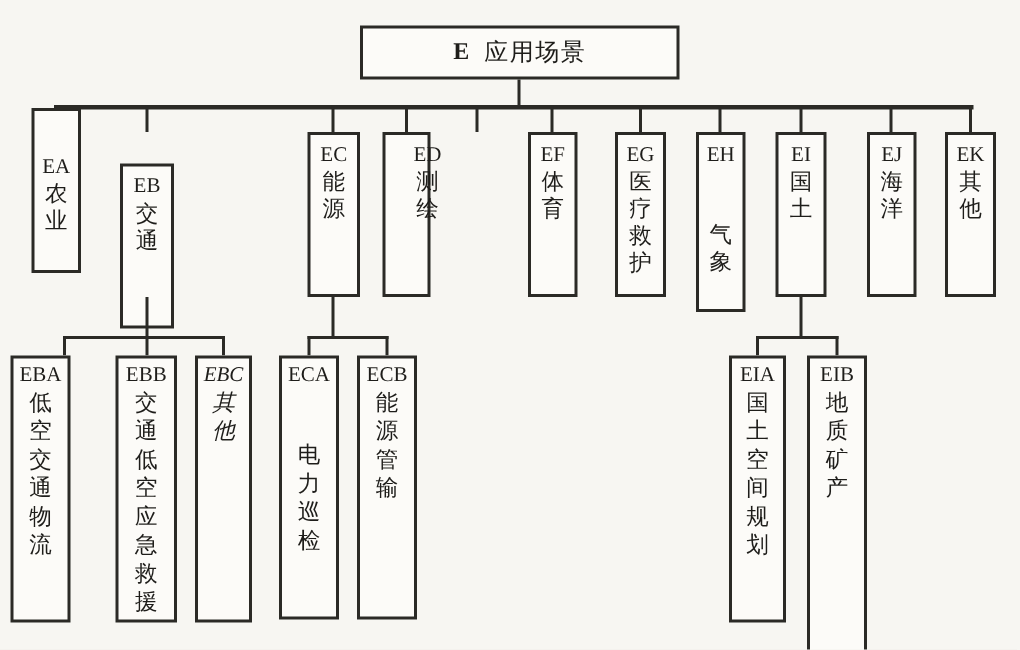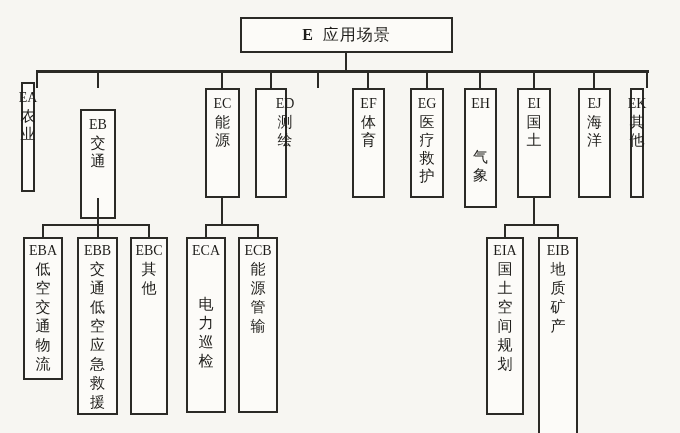--- a/index.html
+++ b/index.html
@@ -79,21 +79,21 @@
   <div class="line" style="left:221px;top:70px;width:2px;height:18px;"></div>
   <div class="line" style="left:270px;top:70px;width:2px;height:18px;"></div>
   <div class="line" style="left:317px;top:70px;width:2px;height:18px;"></div>
   <div class="line" style="left:367px;top:70px;width:2px;height:18px;"></div>
   <div class="line" style="left:426px;top:70px;width:2px;height:18px;"></div>
   <div class="line" style="left:479px;top:70px;width:2px;height:18px;"></div>
   <div class="line" style="left:533px;top:70px;width:2px;height:18px;"></div>
   <div class="line" style="left:593px;top:70px;width:2px;height:18px;"></div>
   <div class="line" style="left:646px;top:70px;width:2px;height:18px;"></div>
 
-  <div class="node lvl2" style="left:21px;top:82px;width:14px;height:110px;">
+  <div class="node lvl2" style="left:21px;top:72px;width:33px;height:110px;justify-content:center;">
     <span class="code">EA</span>
     <span class="vtext">农业</span>
   </div>
   <div class="node lvl2" style="left:80px;top:88px;width:36px;height:110px;margin-top:21px;">
     <span class="code">EB</span>
     <span class="vtext">交通</span>
   </div>
   <div class="node lvl2" style="left:205px;top:88px;width:35px;height:110px;">
     <span class="code">EC</span>
     <span class="vtext">能源</span>
@@ -115,50 +115,50 @@
     <span class="vtext">气象</span>
   </div>
   <div class="node lvl2" style="left:517px;top:88px;width:34px;height:110px;">
     <span class="code">EI</span>
     <span class="vtext">国土</span>
   </div>
   <div class="node lvl2" style="left:578px;top:88px;width:33px;height:110px;">
     <span class="code">EJ</span>
     <span class="vtext">海洋</span>
   </div>
-  <div class="node lvl2" style="left:630px;top:88px;width:14px;height:110px;">
+  <div class="node lvl2" style="left:630px;top:88px;width:34px;height:110px;">
     <span class="code">EK</span>
     <span class="vtext">其他</span>
   </div>
 
   <div class="line" style="left:97px;top:198px;width:2px;height:28px;"></div>
   <div class="line" style="left:42px;top:224px;width:108px;height:2px;"></div>
   <div class="line" style="left:42px;top:224px;width:2px;height:13px;"></div>
   <div class="line" style="left:97px;top:224px;width:2px;height:13px;"></div>
   <div class="line" style="left:148px;top:224px;width:2px;height:13px;"></div>
 
   <div class="line" style="left:221px;top:198px;width:2px;height:28px;"></div>
   <div class="line" style="left:205px;top:224px;width:54px;height:2px;"></div>
   <div class="line" style="left:205px;top:224px;width:2px;height:13px;"></div>
   <div class="line" style="left:257px;top:224px;width:2px;height:13px;"></div>
 
   <div class="line" style="left:533px;top:198px;width:2px;height:28px;"></div>
   <div class="line" style="left:504px;top:224px;width:55px;height:2px;"></div>
   <div class="line" style="left:504px;top:224px;width:2px;height:13px;"></div>
   <div class="line" style="left:557px;top:224px;width:2px;height:13px;"></div>
 
-  <div class="node lvl3" style="left:23px;top:237px;width:40px;height:143px;">
+  <div class="node lvl3" style="left:7px;top:237px;width:40px;height:178px;">
     <span class="code">EBA</span>
     <span class="vtext">低空交通物流</span>
   </div>
   <div class="node lvl3" style="left:77px;top:237px;width:41px;height:178px;">
     <span class="code">EBB</span>
     <span class="vtext">交通低空应急救援</span>
   </div>
-  <div class="node lvl3" style="left:130px;top:237px;width:38px;height:178px;">
+  <div class="node lvl3" style="left:130px;top:237px;width:38px;height:178px;font-style:italic;">
     <span class="code">EBC</span>
     <span class="vtext">其他</span>
   </div>
   <div class="node lvl3" style="left:186px;top:237px;width:40px;height:176px;gap:35px;">
     <span class="code">ECA</span>
     <span class="vtext">电力巡检</span>
   </div>
   <div class="node lvl3" style="left:238px;top:237px;width:40px;height:176px;">
     <span class="code">ECB</span>
     <span class="vtext">能源管输</span>

